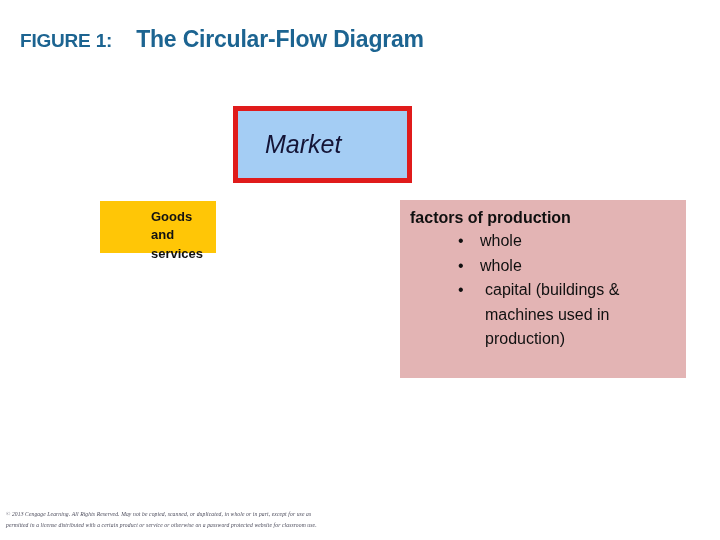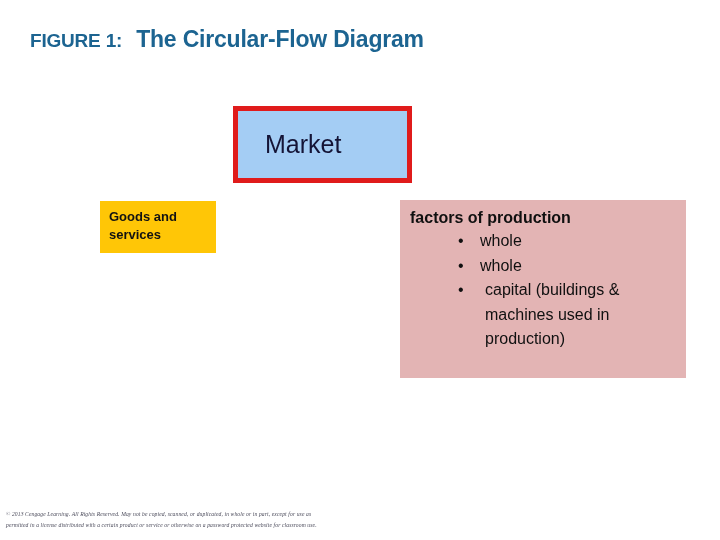--- a/index.html
+++ b/index.html
@@ -19,53 +19,54 @@
 
   .slide {
     position: absolute;
     inset: 0;
     background: #ffffff;
   }
 
   
   .title-row {
     position: absolute;
-    left: 30px;
+    left: 20px;
     top: 26px;
     display: flex;
     align-items: baseline;
     white-space: nowrap;
   }
   .figure-label {
     font-size: 19px;
     font-weight: bold;
     color: #1c6491;
     letter-spacing: -0.2px;
   }
   .title-text {
     font-size: 23px;
     font-weight: bold;
     color: #1c6491;
-    margin-left: 14px;
+    margin-left: 24px;
     letter-spacing: -0.2px;
   }
 
   
   .market-box {
     position: absolute;
     left: 233px;
     top: 106px;
     width: 179px;
     height: 77px;
     box-sizing: border-box;
     background: #a4cdf4;
     border: 5px solid #e01b1b;
     display: flex;
     align-items: center;
     padding-left: 27px;
+    font-style: italic;
   }
   .market-label {
     font-size: 25px;
     color: #141436;
     font-weight: normal;
     line-height: 1;
   }
 
   
   .goods-box {
@@ -77,20 +78,21 @@
     background: #ffc606;
     box-sizing: border-box;
     padding: 7px 0 0 9px;
   }
   .goods-label {
     font-size: 13px;
     font-weight: bold;
     color: #121212;
     line-height: 1.42;
     max-width: 96px;
+    margin-left: 42px;
   }
 
   
   .factors-box {
     position: absolute;
     left: 400px;
     top: 200px;
     width: 286px;
     height: 178px;
     background: #e3b4b4;

